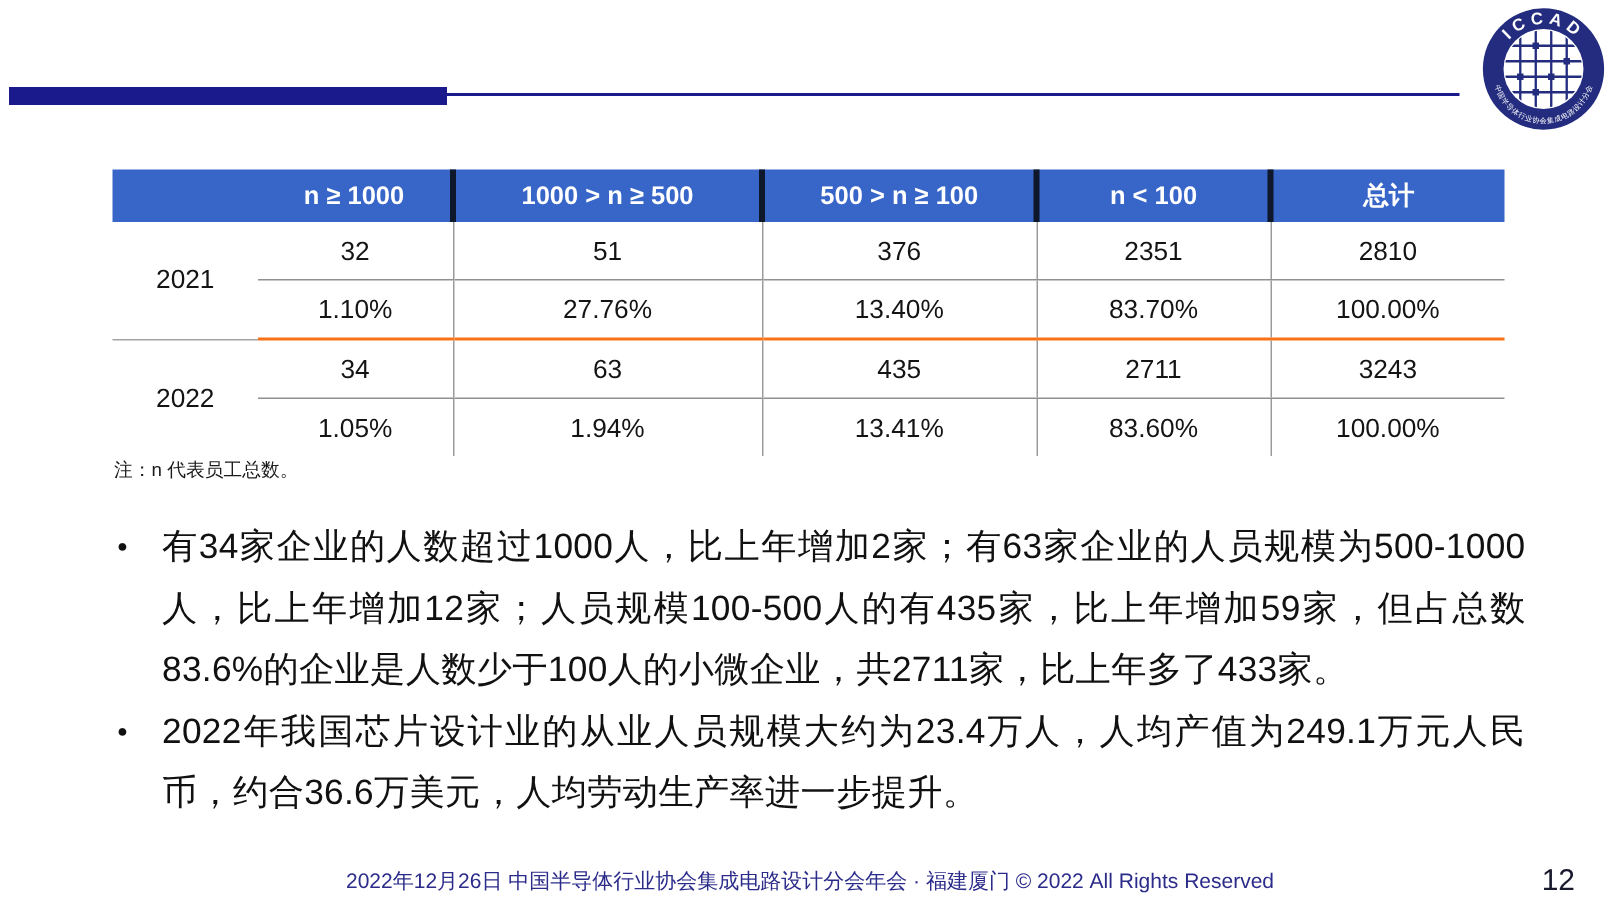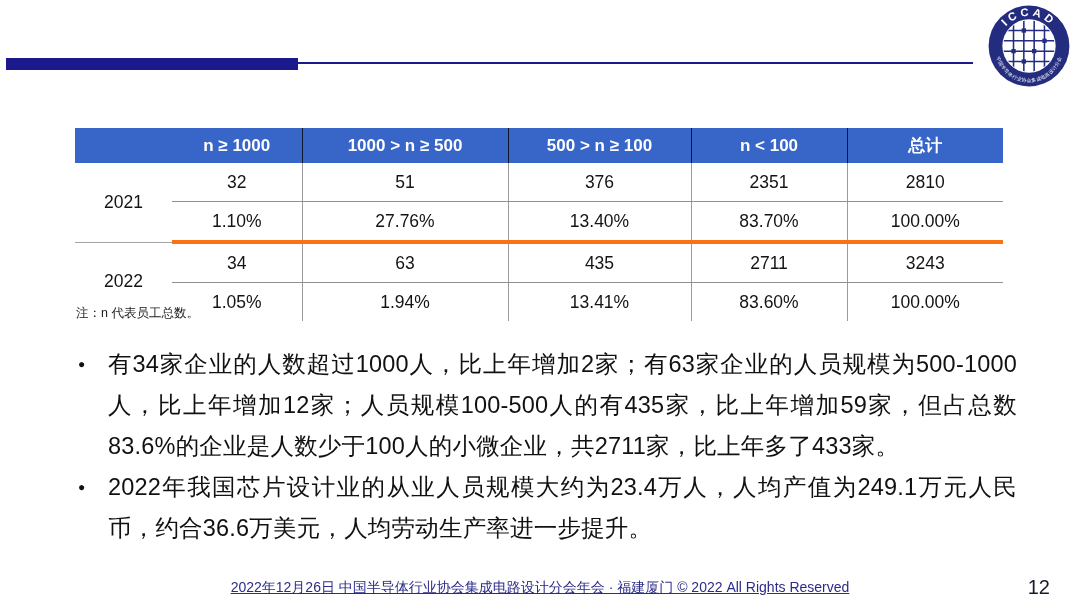--- a/index.html
+++ b/index.html
@@ -14,35 +14,35 @@
   }
   .title-bar-thick{
     position:absolute; left:6px; top:58px; width:292px; height:12px; background:#1A1A8C;
   }
   .title-bar-thin{
     position:absolute; left:298px; top:62px; width:675px; height:2px; background:#1A1A8C;
   }
   .logo{ position:absolute; left:985px; top:3px; width:88px; height:86px; }
   
   table.personnel{
-    position:absolute; left:75px; top:128px; width:928px;
+    position:absolute; left:75px; top:113px; width:928px;
     border-collapse:collapse; table-layout:fixed;
   }
   table.personnel th{
     height:35px; background:#3766C8; color:#ffffff;
     font-weight:bold; font-size:17px; text-align:center; padding:0;
   }
-  table.personnel th.sep{ border-left:1px solid #0f172a;text-align:center; }
+  table.personnel th.sep{ border-left:4px solid #0f172a;text-align:center; }
   table.personnel td{
     height:38px; text-align:center; vertical-align:middle;
     font-size:17.5px; color:#141414; padding:0;
   }
   table.personnel td.sep{ border-left:1px solid #9b9b9b; }
   tr.count-row td.d{ border-bottom:1px solid #909090;margin-top:28px; }
-  tr.block-end td{ border-bottom:4px solid #f97316; }
+  tr.block-end td{ border-bottom:2px solid #f97316; }
   td.year{ font-size:17.5px; }
   td.year.block1{ border-bottom:1px solid #a3a3a3; }
   
   .table-note{
     position:absolute; left:76px; top:305px; font-size:12.5px; color:#1a1a1a;
   }
   
   .bullets{
     position:absolute; left:72px; top:344px; width:945px;
   }
@@ -51,21 +51,21 @@
     width:30px; flex:0 0 30px; font-size:12px; line-height:41px;
     color:#111; text-align:left; padding-left:6px;
   }
   .bullet-text{
     flex:1; font-size:23.5px; line-height:41px; color:#111;
     text-align:justify; letter-spacing:0.2px;
   }
   
   .footer-text{
     position:absolute; left:0; top:579px; width:1080px; text-align:center;
-    font-size:14px; color:#2B2B8A;text-decoration:underline;
+    font-size:14px; color:#2B2B8A;
   }
   .page-number{
     position:absolute; right:30px; top:576px; font-size:20px; color:#1a1a2e;
   }
 </style>
 </head>
 <body>
 
 <div class="slide">
 

